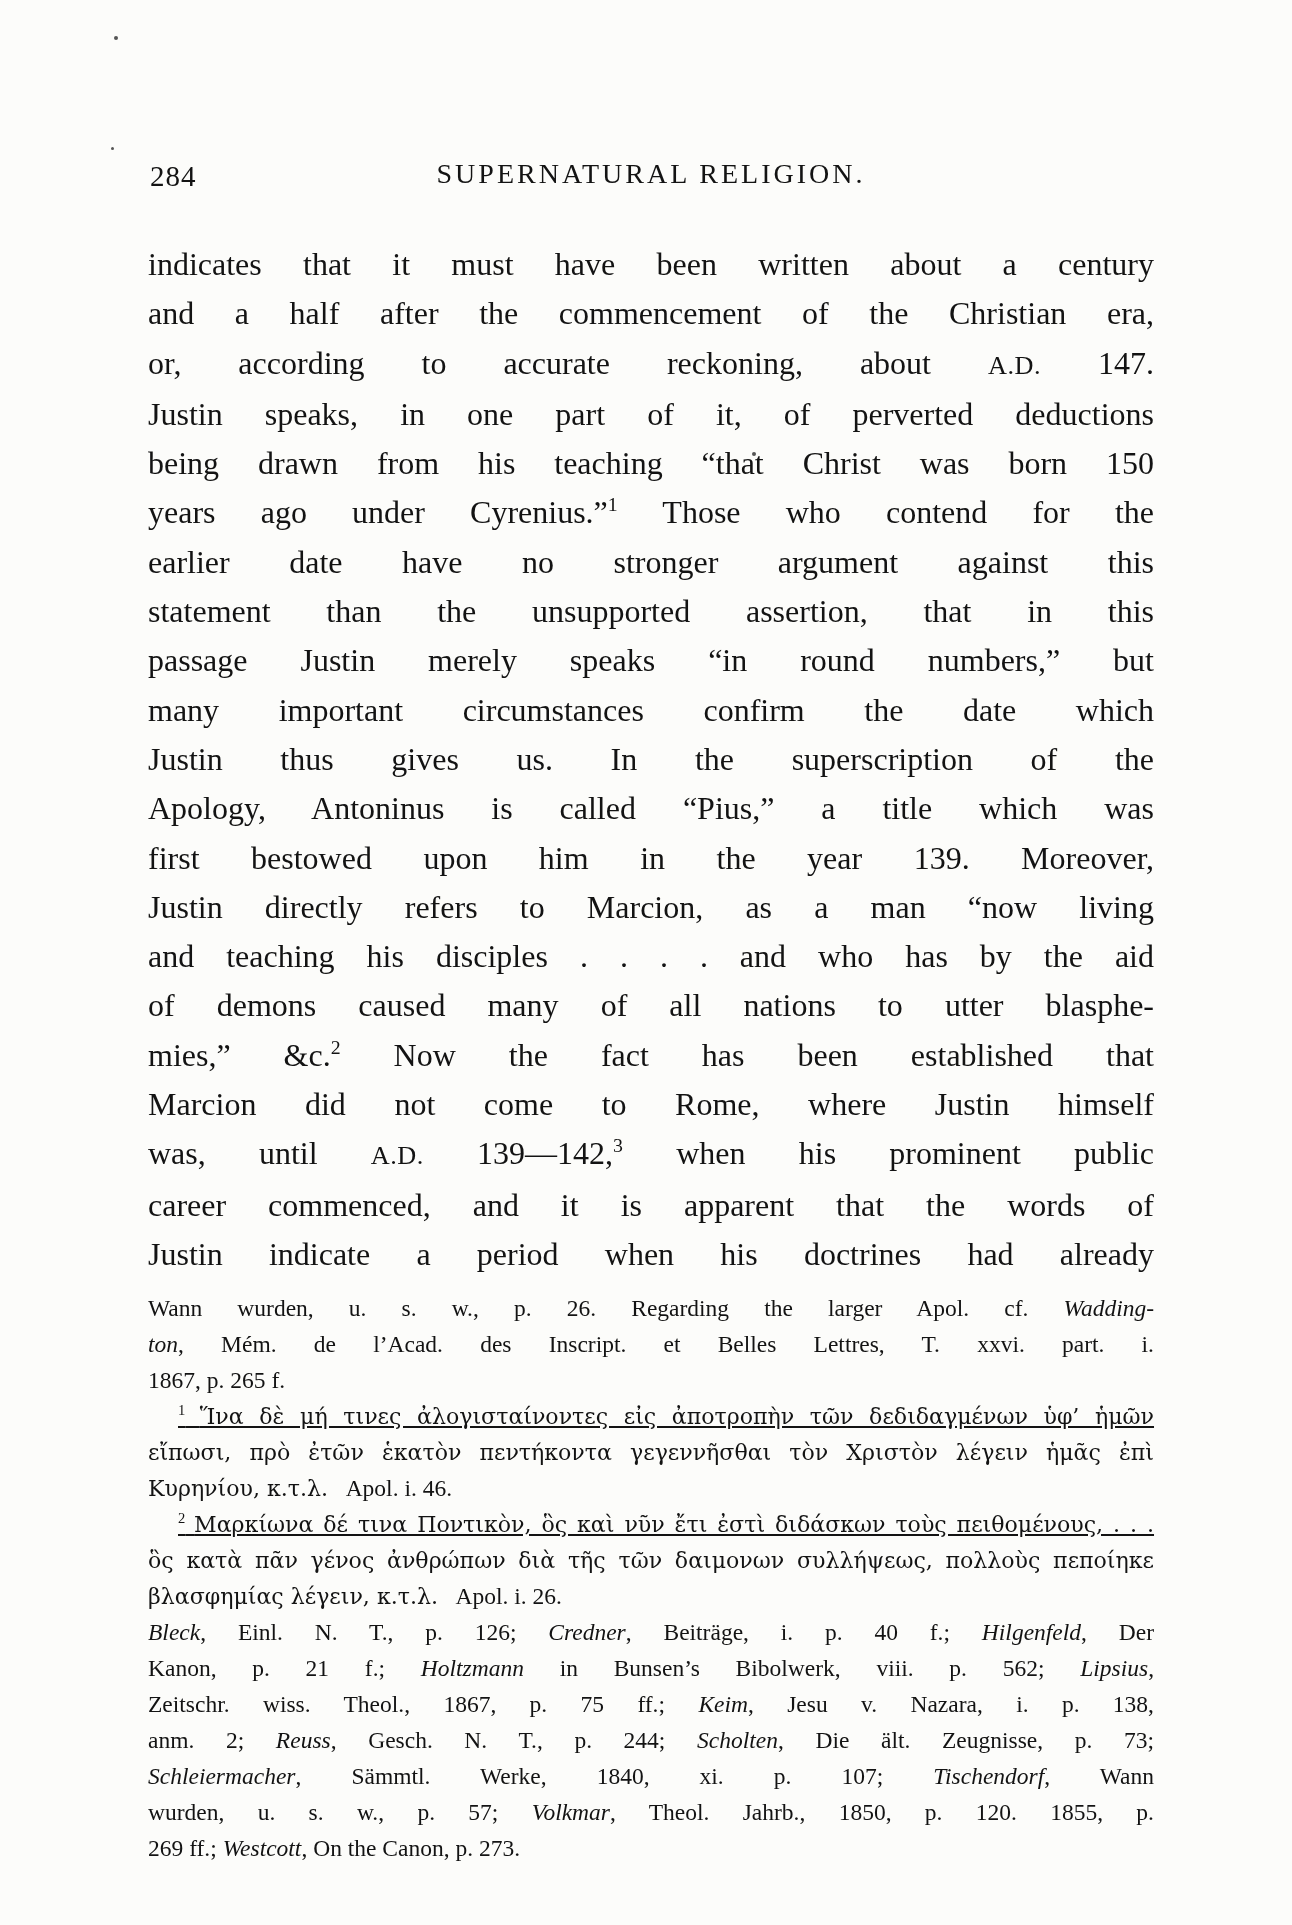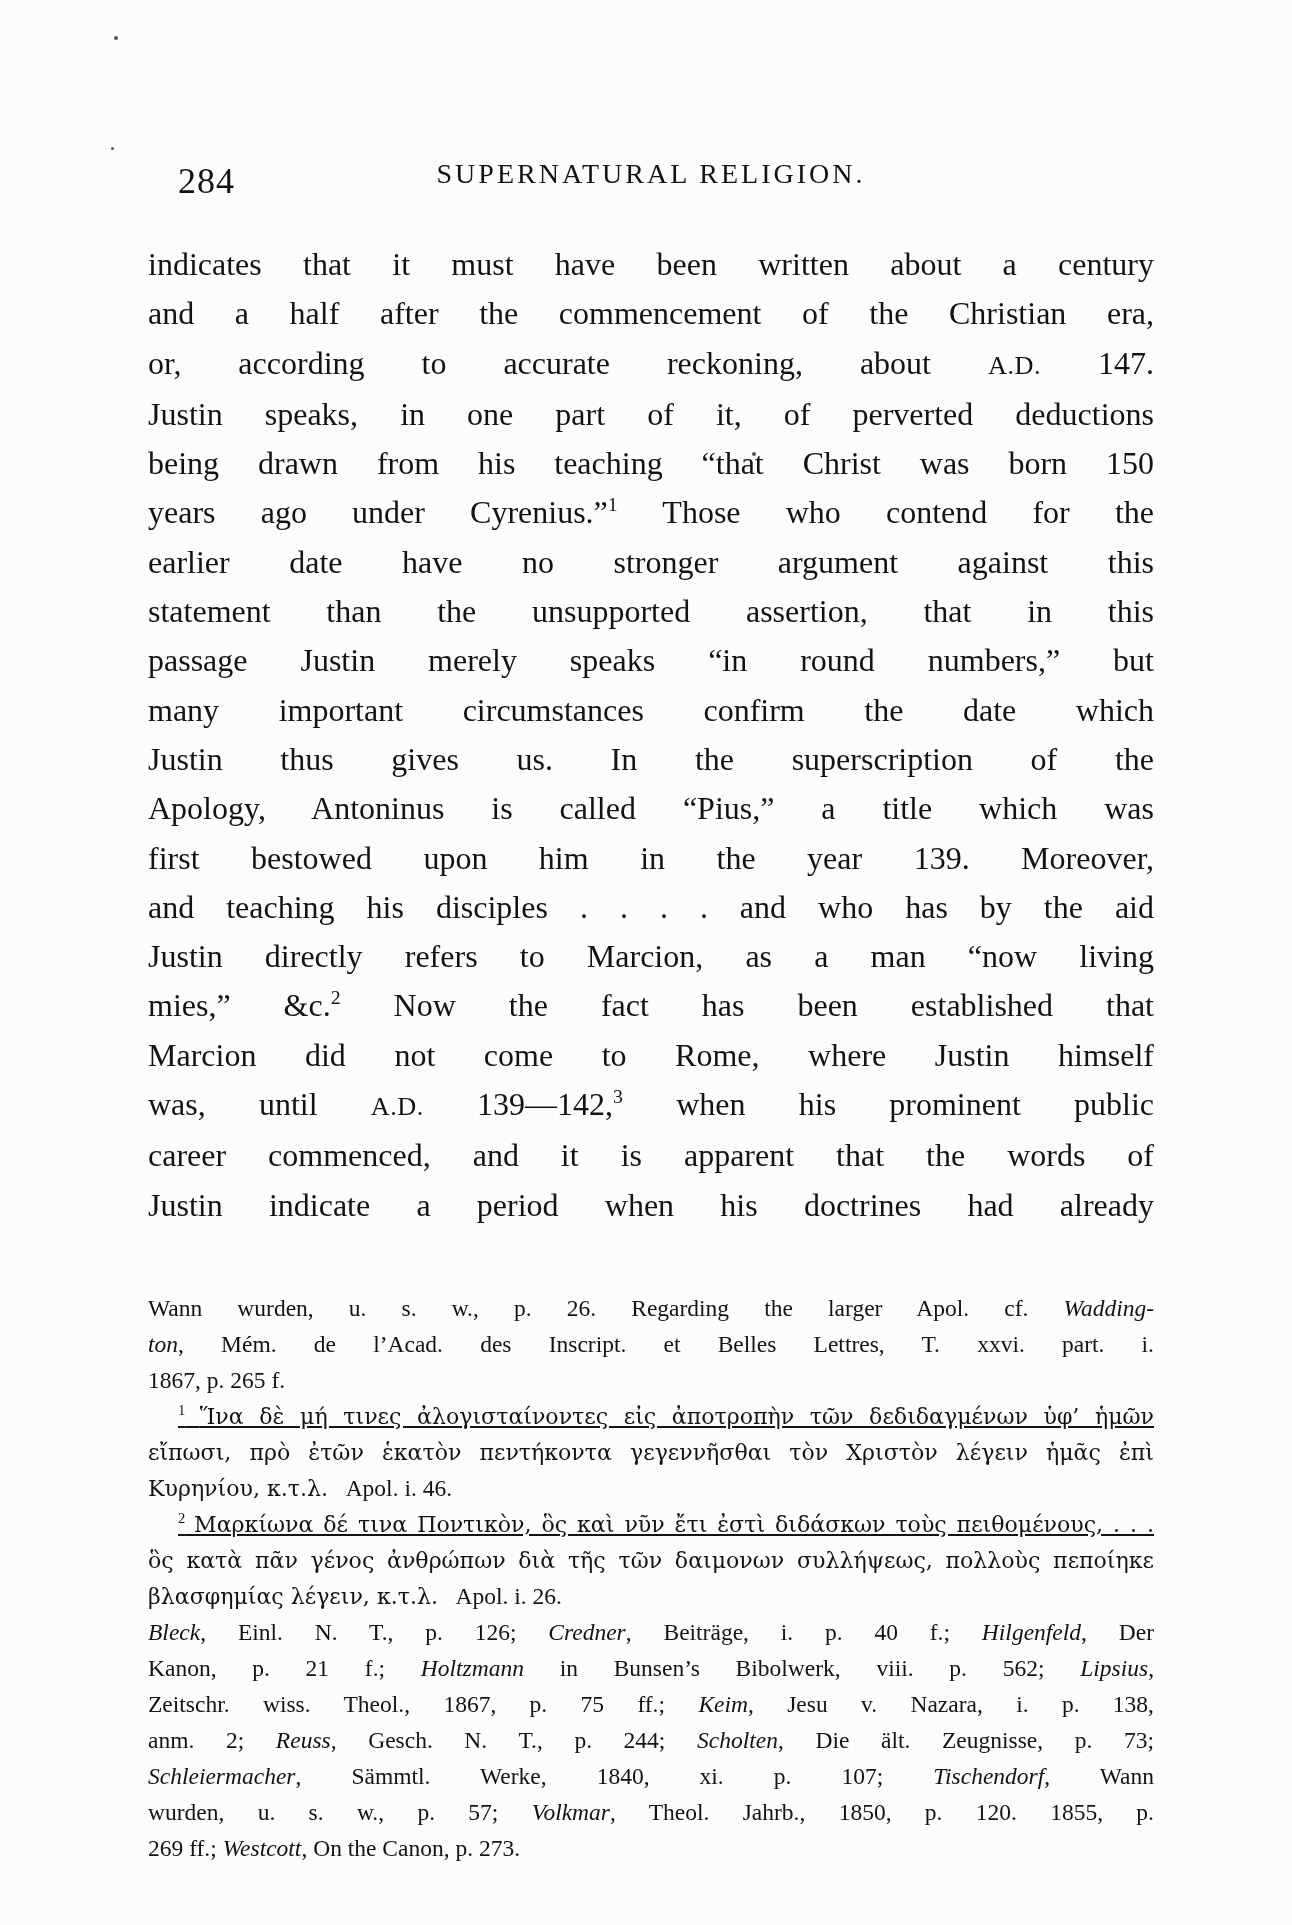--- a/index.html
+++ b/index.html
@@ -10,21 +10,21 @@
     background:#fcfcfa;
     color:#131313;
     font-family:"Liberation Serif","DejaVu Serif",serif;
     overflow:hidden;
   }
   .header{
     position:absolute;top:158px;left:148px;width:1006px;height:40px;
   }
   .page-number{
     position:absolute;left:2px;top:2px;
-    font-size:36px;letter-spacing:1px;margin-left:28px;
+    font-size:29px;letter-spacing:1px;
   }
   .running-title{
     text-align:center;
     font-size:28px;
     letter-spacing:3px;
   }
   .body-text{
     position:absolute;top:240px;left:148px;width:1006px;
     font-size:32px;line-height:49.3px;
   }
@@ -72,22 +72,23 @@
       <div class="bline"><span>Justin speaks, in one part of it, of perverted deductions</span></div>
       <div class="bline"><span>being drawn from his teaching “that Christ was born 150</span></div>
       <div class="bline"><span>years ago under Cyrenius.”</span><span class="sup">1</span><span> Those who contend for the</span></div>
       <div class="bline"><span>earlier date have no stronger argument against this</span></div>
       <div class="bline"><span>statement than the unsupported assertion, that in this</span></div>
       <div class="bline"><span>passage Justin merely speaks “in round numbers,” but</span></div>
       <div class="bline"><span>many important circumstances confirm the date which</span></div>
       <div class="bline"><span>Justin thus gives us. In the superscription of the</span></div>
       <div class="bline"><span>Apology, Antoninus is called “Pius,” a title which was</span></div>
       <div class="bline"><span>first bestowed upon him in the year 139. Moreover,</span></div>
+      <div class="bline"><span>Justin directly refers to Marcion, as a man “now living</span></div>
       <div class="bline"><span>and teaching his disciples . . . . and who has by the aid</span></div>
-      <div class="bline"><span>Justin directly refers to Marcion, as a man “now living</span></div>
+      <div class="bline"><span>of demons caused many of all nations to utter blasphe-</span></div>
       <div class="bline"><span>mies,” &amp;c.</span><span class="sup">2</span><span> Now the fact has been established that</span></div>
       <div class="bline"><span>Marcion did not come to Rome, where Justin himself</span></div>
       <div class="bline"><span>was, until </span><span class="sc">A.D.</span><span> 139—142,</span><span class="sup">3</span><span> when his prominent public</span></div>
       <div class="bline"><span>career commenced, and it is apparent that the words of</span></div>
       <div class="bline"><span>Justin indicate a period when his doctrines had already</span></div>
     </div>
 
   <div class="footnotes" id="footnotes">
       <div class="fline"><span>Wann wurden, u. s. w., p. 26. Regarding the larger Apol. cf. </span><span class="i">Wadding-</span></div>
       <div class="fline"><span class="i">ton</span><span>, Mém. de l’Acad. des Inscript. et Belles Lettres, T. xxvi. part. i.</span></div>

